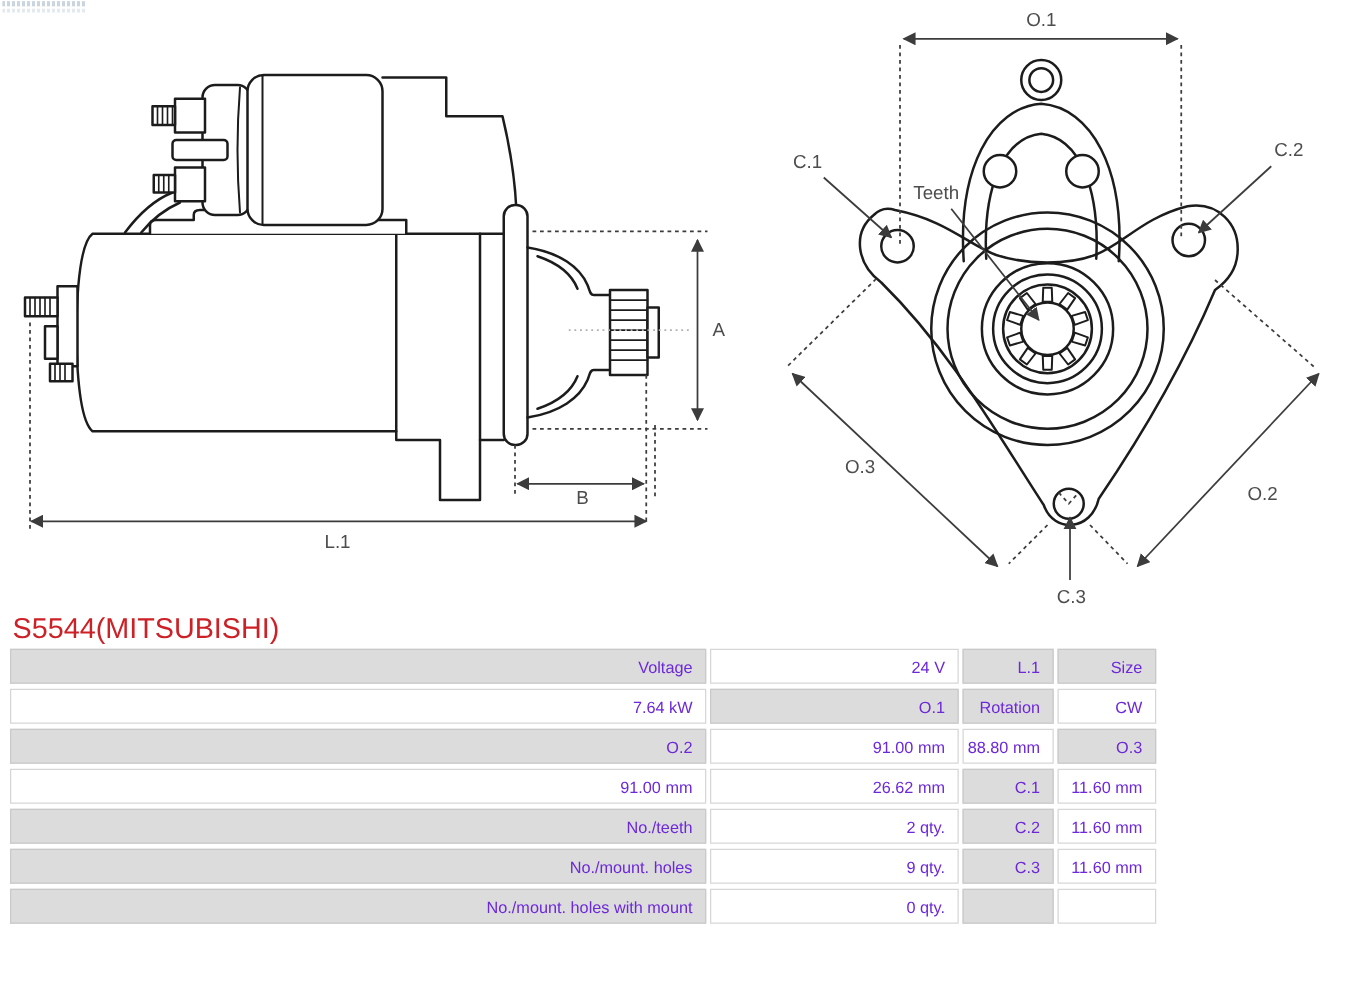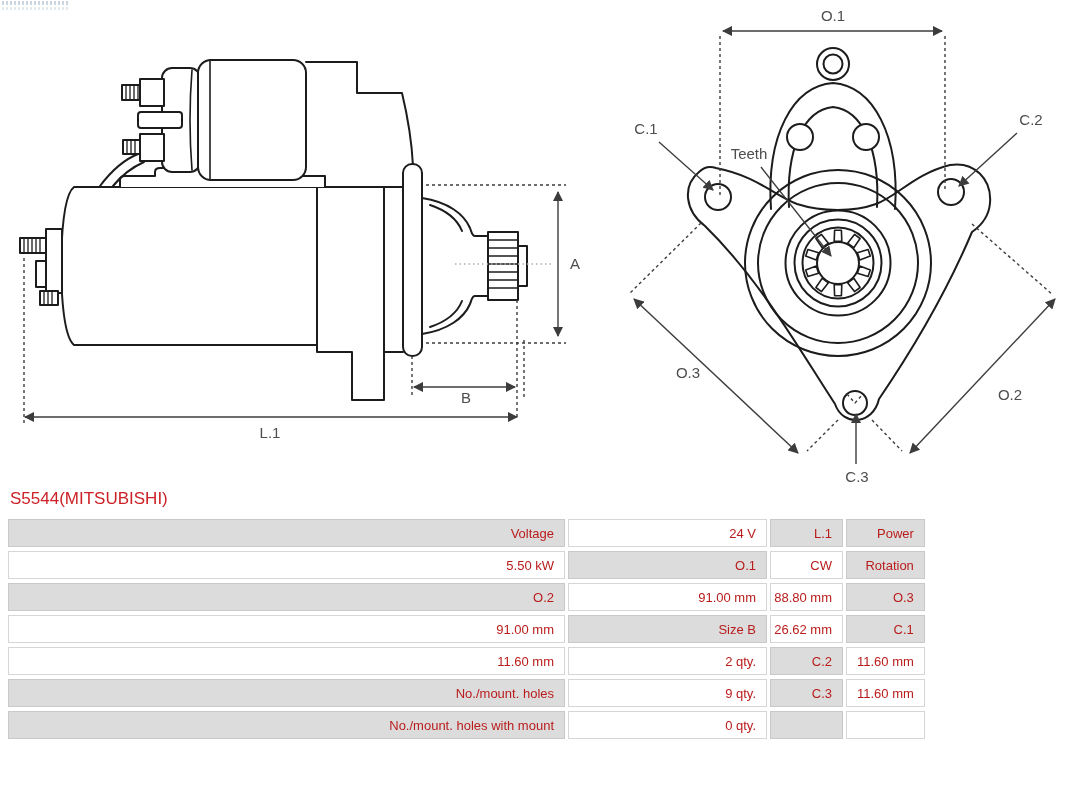--- a/index.html
+++ b/index.html
@@ -7,28 +7,28 @@
     width:1080px;height:786px;position:relative;overflow:hidden;
     background:#ffffff;font-family:"Liberation Sans",sans-serif;
   }
   
   .watermark{position:absolute;left:2px;top:1px;width:66px;height:11px;opacity:.55;}
   .watermark .r1{height:4px;background:repeating-linear-gradient(90deg,#9fb4c6 0 2px,#ffffff 2px 4px),linear-gradient(90deg,#c6d2dd 0 40%,#e8d9ae 40% 60%,#c6d2dd 60% 100%);}
   .watermark .r2{height:3px;margin-top:2px;background:repeating-linear-gradient(90deg,#ccd8e2 0 2px,#ffffff 2px 4px);}
   .diagram-svg{position:absolute;left:0;top:0;}
   .diagram-svg text{font-family:"Liberation Sans",sans-serif;font-size:15px;fill:#4d4d4d;}
   .part-number{
-    position:absolute;left:10px;top:489px;font-size:17px;color:#cc2127;
+    position:absolute;left:10px;top:489px;font-size:23px;color:#cc2127;
     white-space:nowrap;
   }
   .spec-table{
     position:absolute;left:8px;top:519px;width:868px;
     display:grid;grid-template-columns:557px 199px 73px 1fr;
     column-gap:3px;row-gap:4px;
-    font-size:13px;color:#b91c1c;
+    font-size:13px;color:#6d28d9;
   }
   .cell{
     height:28px;box-sizing:border-box;display:flex;align-items:center;
     justify-content:flex-end;padding:0 10px;white-space:nowrap;
   }
   .cell.gray{background:#dcdcdc;border:1px solid #c9c9c9;}
   .cell.white{background:#ffffff;border:1px solid #d6d6d6;}
 </style>
 </head>
 <body>
@@ -177,38 +177,38 @@
 </svg>
 
 <div class="part-number">S5544(MITSUBISHI)</div>
 
 <div class="spec-table">
 
   <div class="cell gray">Voltage</div>
   <div class="cell white">24 V</div>
   <div class="cell gray">L.1</div>
 
-  <div class="cell gray">Power</div>
-  <div class="cell white">5.50 kW</div>
+  <div class="cell gray">Size</div>
+  <div class="cell white">7.64 kW</div>
   <div class="cell gray">O.1</div>
 
+  <div class="cell gray">Rotation</div>
   <div class="cell white">CW</div>
-  <div class="cell gray">Rotation</div>
   <div class="cell gray">O.2</div>
   <div class="cell white">91.00 mm</div>
 
   <div class="cell white">88.80 mm</div>
   <div class="cell gray">O.3</div>
   <div class="cell white">91.00 mm</div>
 
-  <div class="cell gray">Size B</div>
   <div class="cell white">26.62 mm</div>
   <div class="cell gray">C.1</div>
   <div class="cell white">11.60 mm</div>
 
+  <div class="cell gray">No./teeth</div>
   <div class="cell white">2 qty.</div>
   <div class="cell gray">C.2</div>
   <div class="cell white">11.60 mm</div>
 
   <div class="cell gray">No./mount. holes</div>
   <div class="cell white">9 qty.</div>
   <div class="cell gray">C.3</div>
   <div class="cell white">11.60 mm</div>
 
   <div class="cell gray">No./mount. holes with mount</div>

